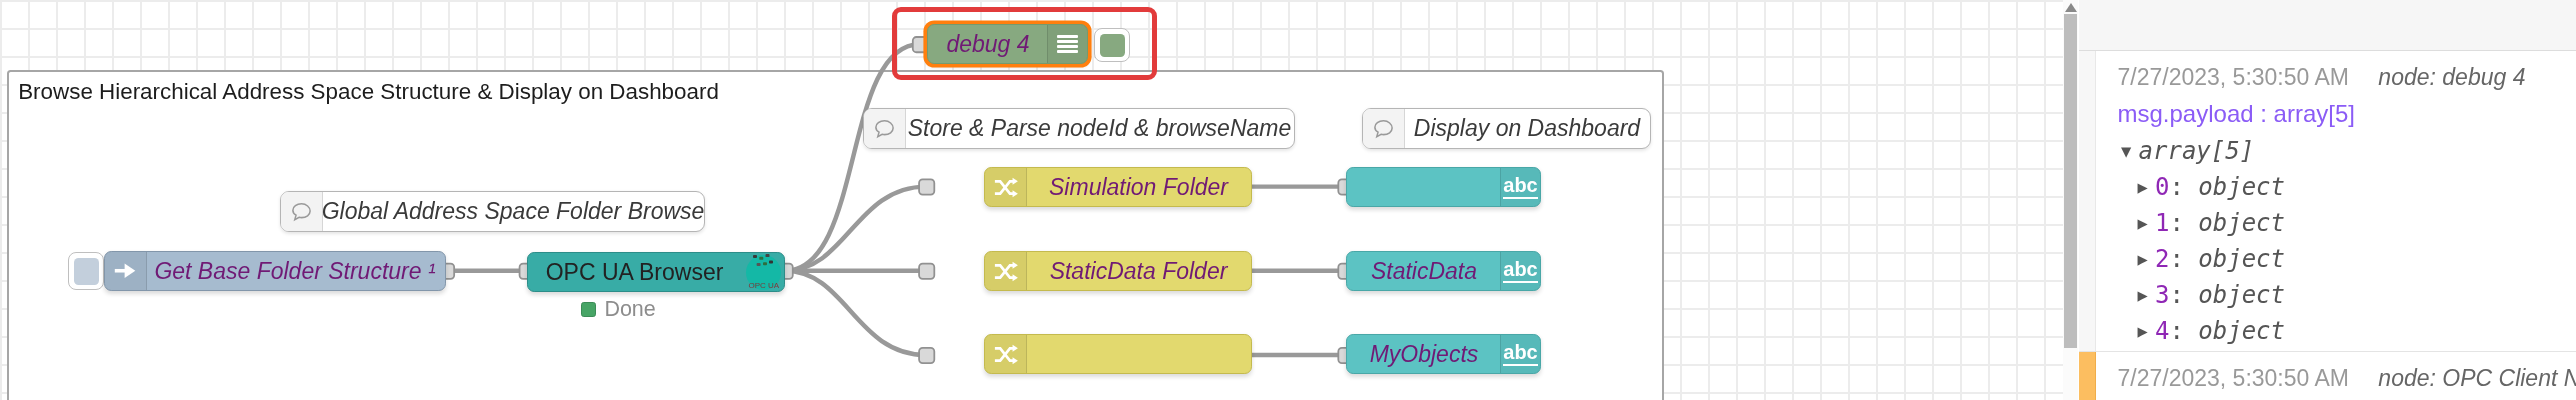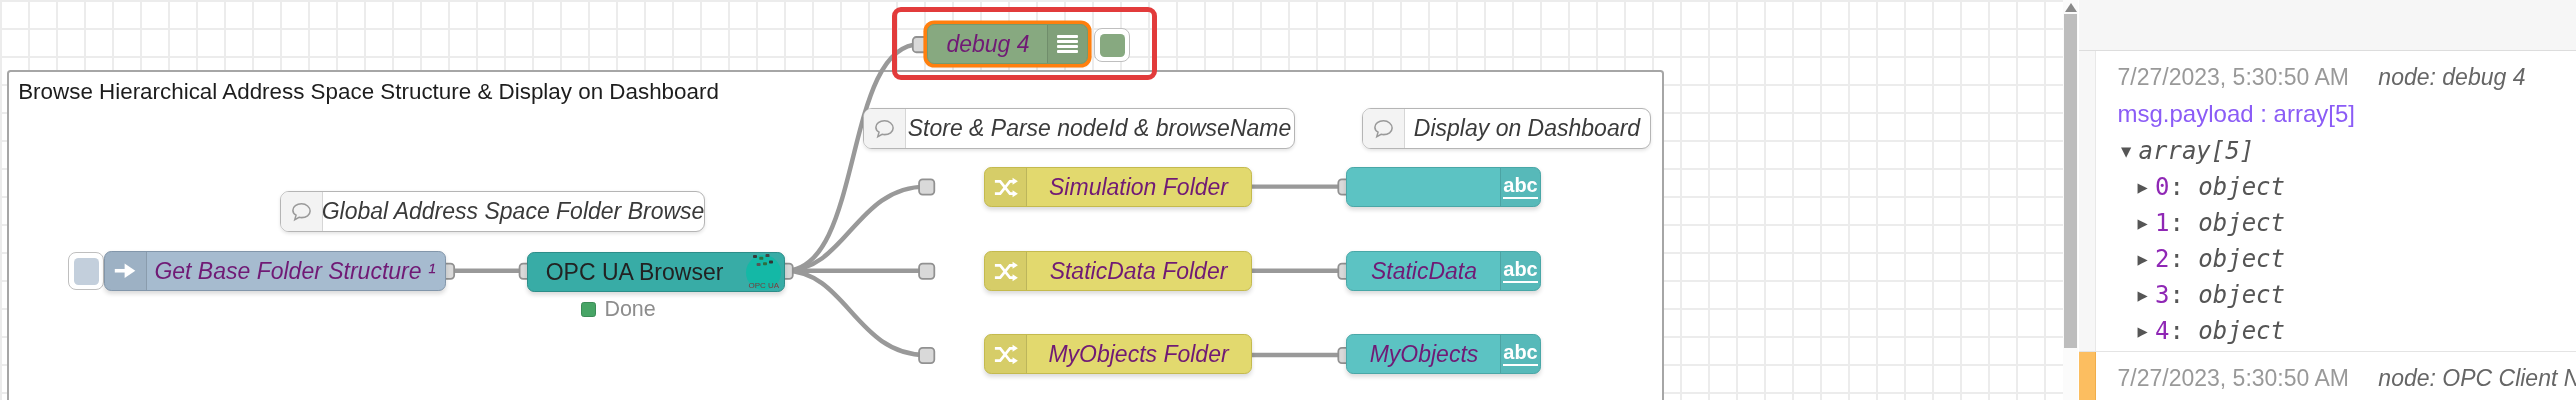--- a/index.html
+++ b/index.html
@@ -244,21 +244,20 @@
     </div>
     <div id="node-switch-2" class="node switch-node">
       <div class="strip-l">
         <svg width="25" height="23" viewBox="0 0 28 26">
             <path d="M2 6 h6 l11 14 h4" stroke="#fff" stroke-width="3" fill="none"></path>
             <path d="M2 20 h6 L19 6 h4" stroke="#fff" stroke-width="3" fill="none"></path>
             <polygon points="22,2 28,6 22,10" fill="#fff"></polygon>
             <polygon points="22,16 28,20 22,24" fill="#fff"></polygon>
           </svg>
       </div>
-      <div class="nlabel">MyObjects Folder</div>
     </div>
 
     <div id="node-ui-0" class="node ui-node">
       <div class="strip-r">
           <span class="abc">abc</span>
         </div>
     </div>
     <div id="node-ui-1" class="node ui-node">
       <div class="nlabel">StaticData</div>
       <div class="strip-r">

